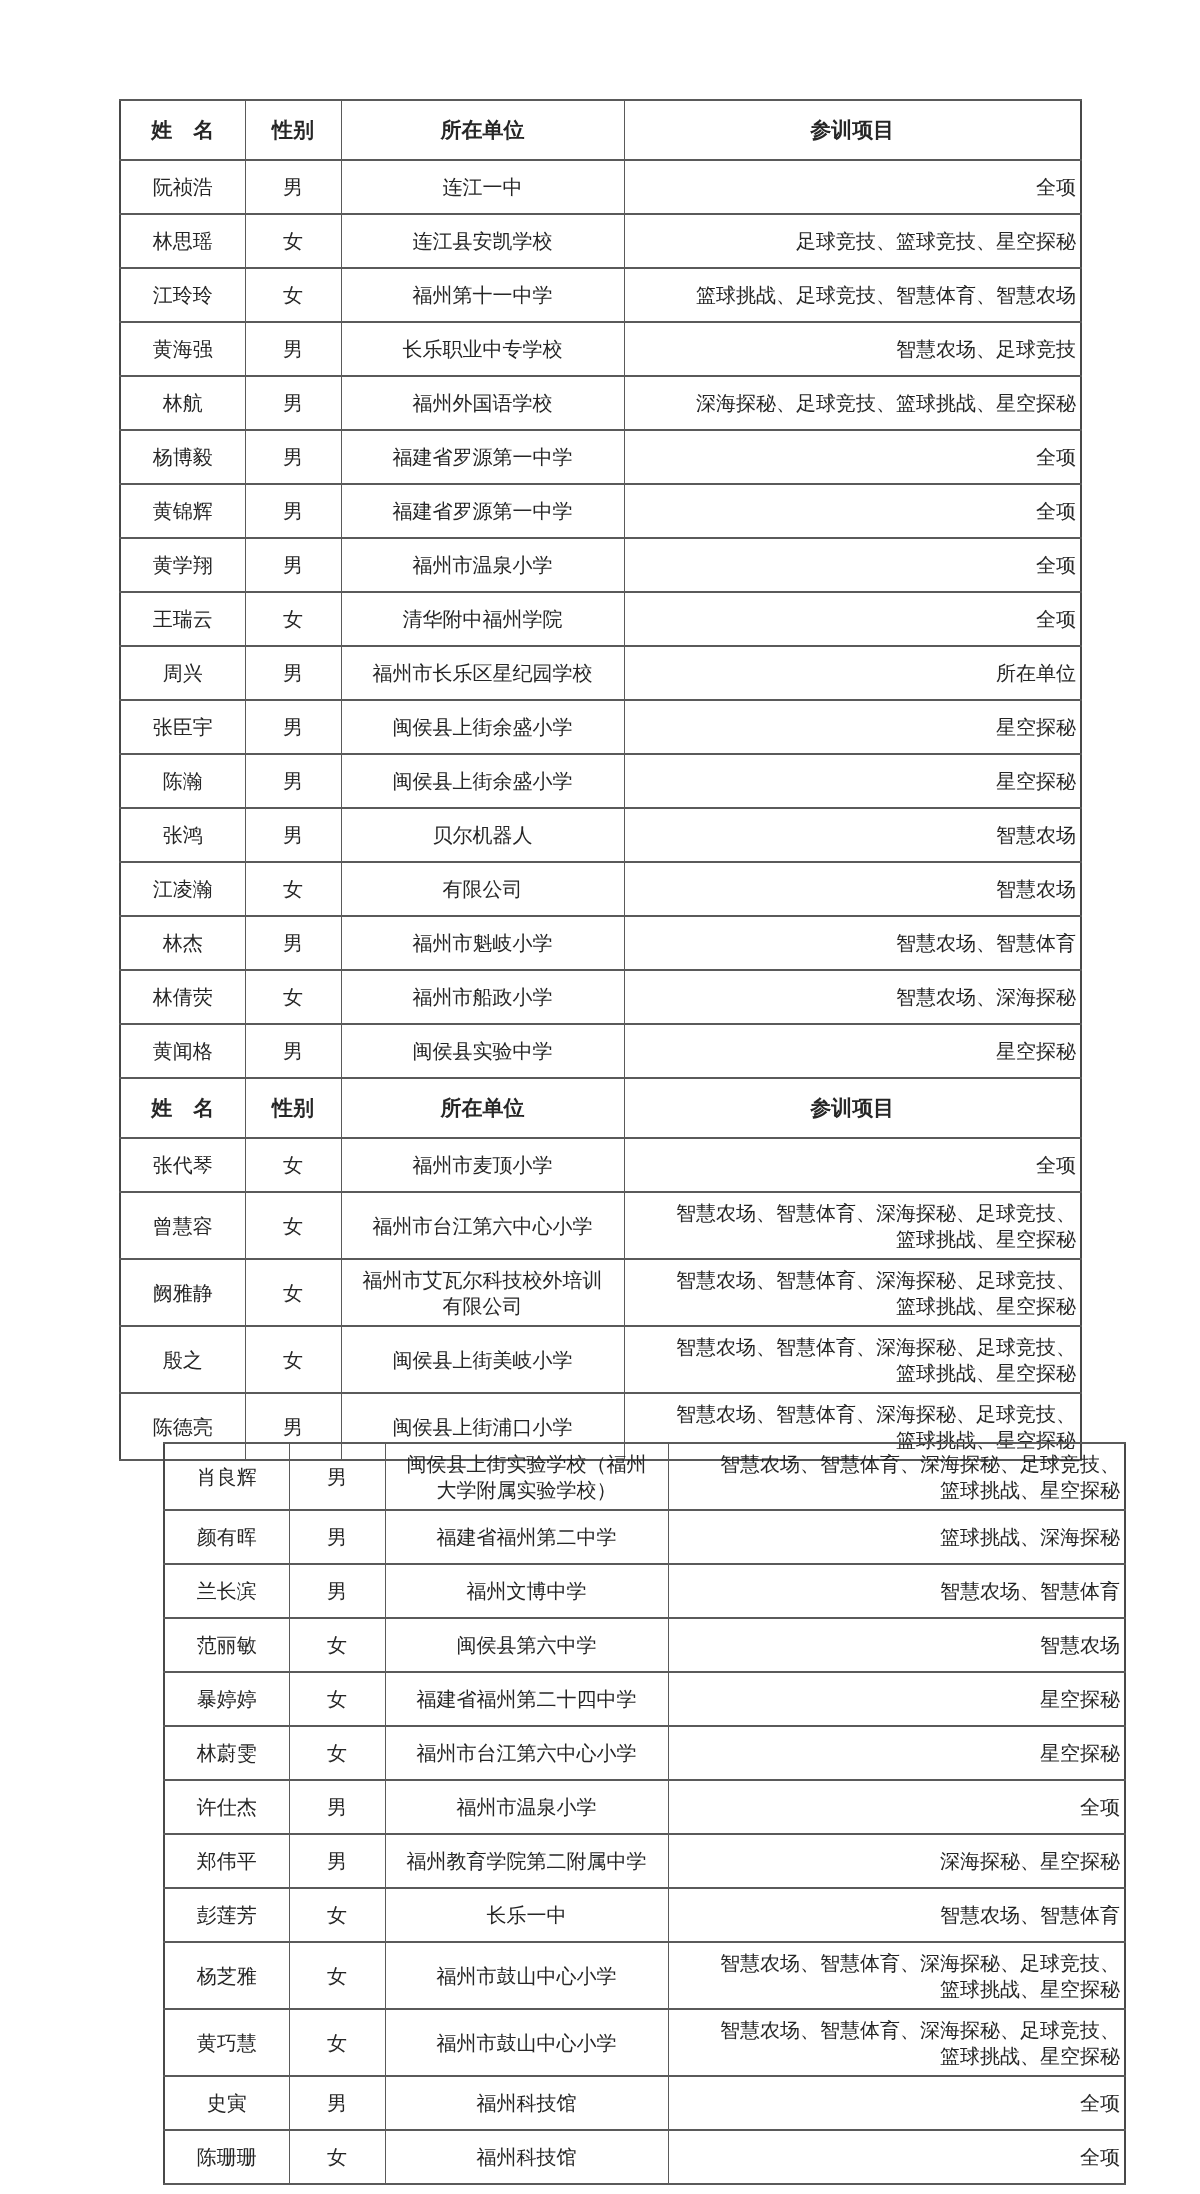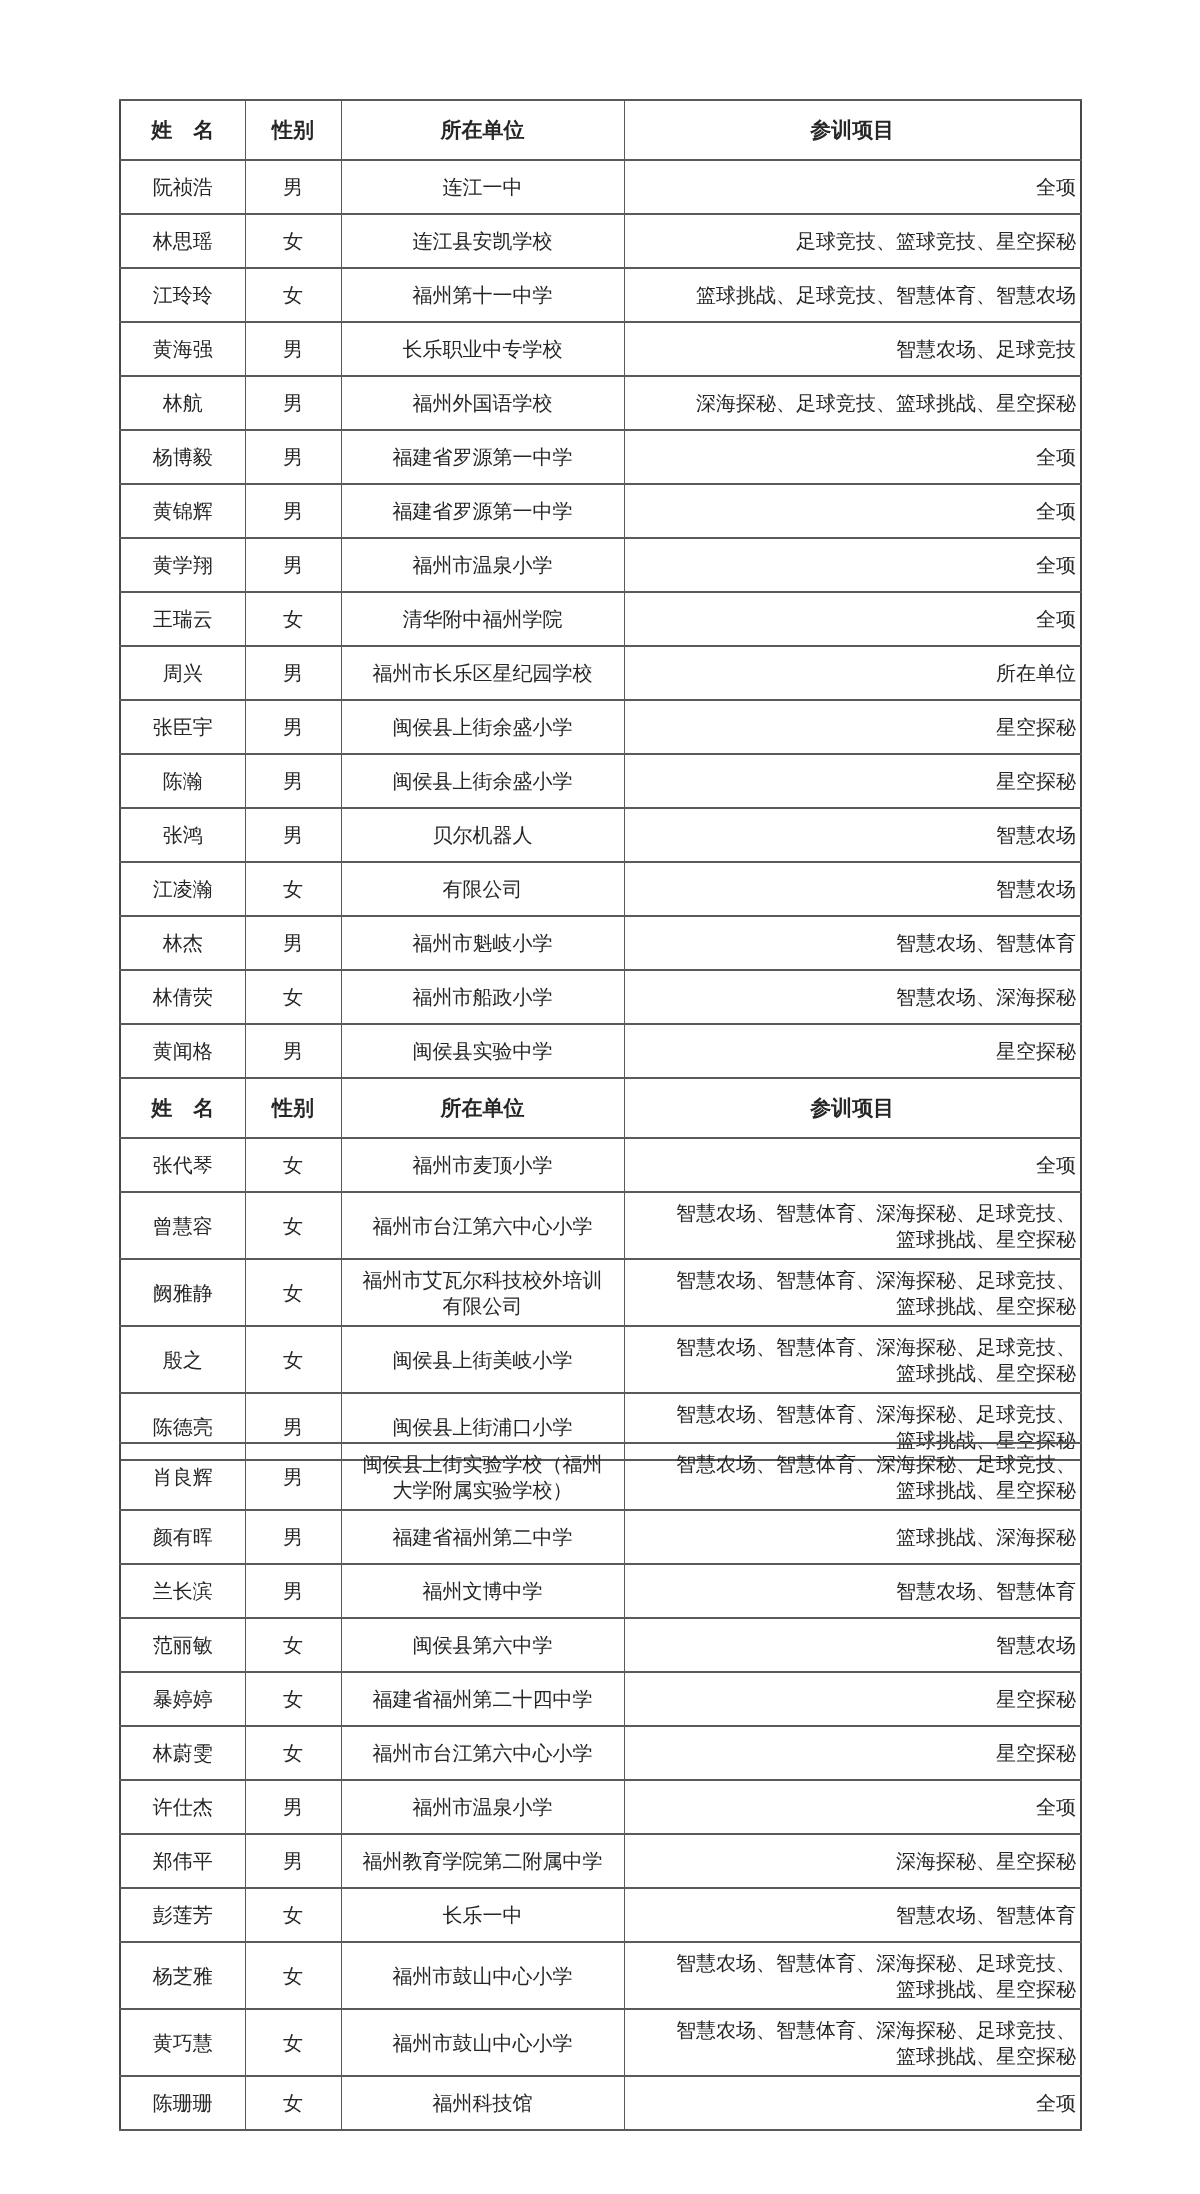--- a/index.html
+++ b/index.html
@@ -16,21 +16,21 @@
   }
   table.roster {
     border-collapse: collapse;
     table-layout: fixed;
     position: absolute;
     left: 119px;
     width: 961px;
     border: 2px solid #484848;
   }
   #table1 { top: 51px; margin-top: 48px; }
-  #table2 { top: 1442px; }
+  #table2 { top: 1442px; margin-left: 44px; }
 
   .roster th, .roster td {
     border: 1px solid #5a5a5a;
     border-top-width: 2px;
     border-bottom-width: 2px;
     vertical-align: middle;
     font-size: 20px;
     line-height: 26px;
     padding: 3px 4px;
     overflow: hidden;
@@ -288,19 +288,25 @@
 篮球挑战、星空探秘</td>
       </tr>
       <tr class="double">
         <td class="cell-name">黄巧慧</td>
         <td class="cell-gender">女</td>
         <td class="cell-unit">福州市鼓山中心小学</td>
         <td class="cell-programs">智慧农场、智慧体育、深海探秘、足球竞技、
 篮球挑战、星空探秘</td>
       </tr>
       <tr class="single">
+        <td class="cell-name">史寅</td>
+        <td class="cell-gender">男</td>
+        <td class="cell-unit">福州科技馆</td>
+        <td class="cell-programs">全项</td>
+      </tr>
+      <tr class="single">
         <td class="cell-name">陈珊珊</td>
         <td class="cell-gender">女</td>
         <td class="cell-unit">福州科技馆</td>
         <td class="cell-programs">全项</td>
       </tr>
     </tbody>
 </table>
 
 </body></html>

